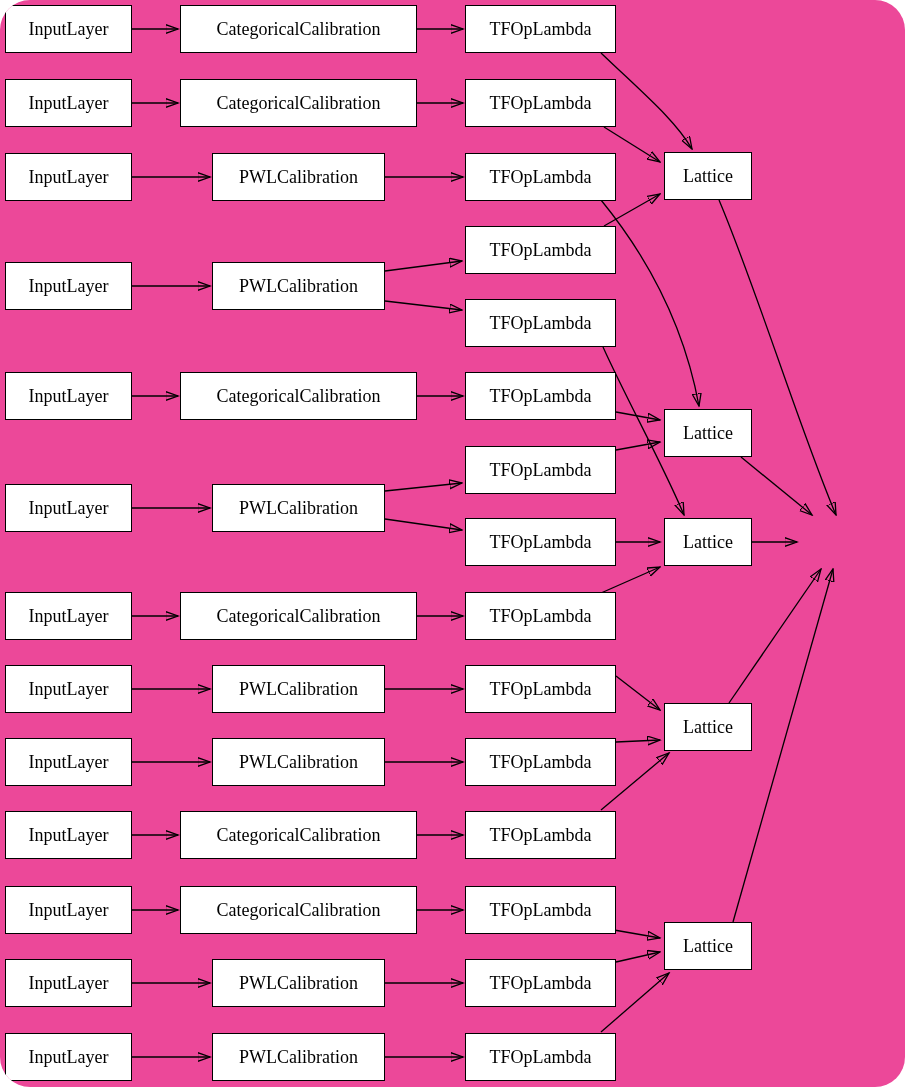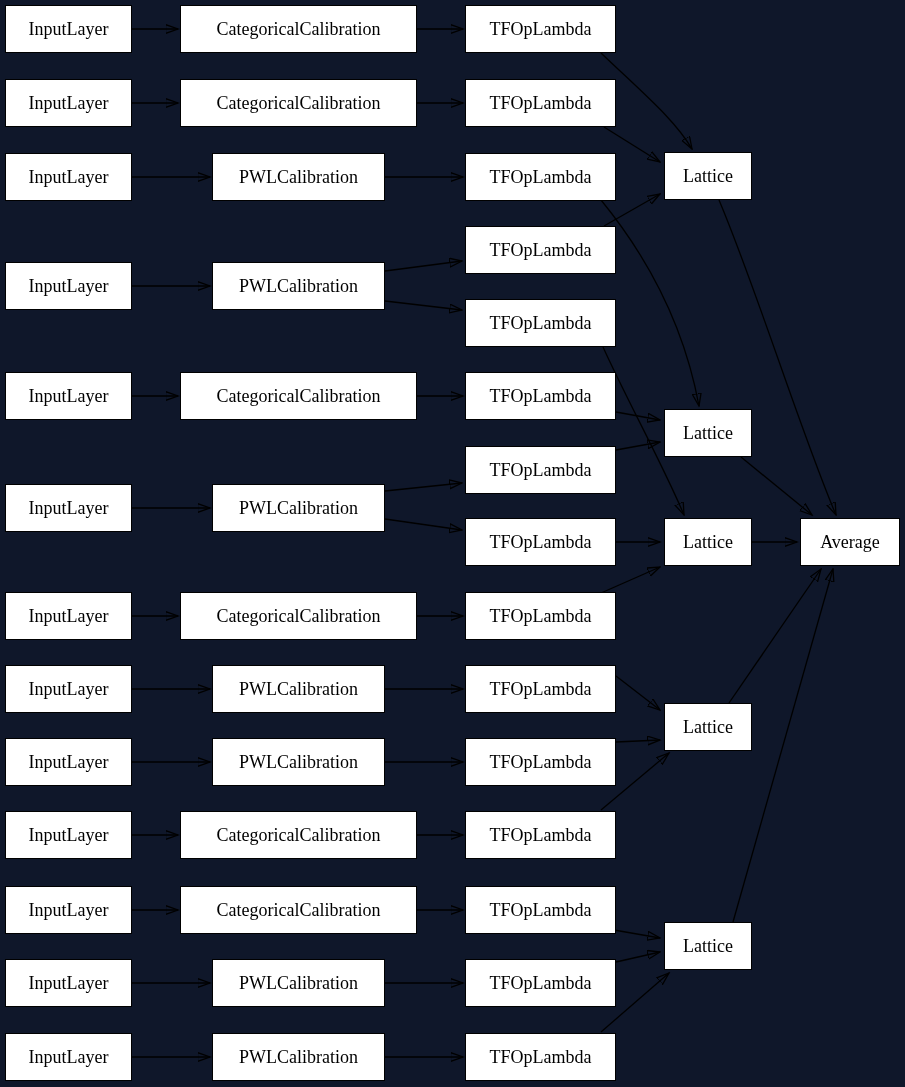--- a/index.html
+++ b/index.html
@@ -4,23 +4,24 @@
 <style>
   html, body {
     margin: 0;
     padding: 0;
     background: #ffffff;
   }
   #stage {
     position: relative;
     width: 905px;
     height: 1087px;
-    background: #0f172a;
+    background: #ec4899;
     font-family: "Liberation Serif", "DejaVu Serif", serif;
     overflow: hidden;
+    border-radius: 30px;
   }
   #edge-layer {
     position: absolute;
     left: 0;
     top: 0;
     width: 905px;
     height: 1087px;
     overflow: visible;
   }
   #edge-layer path {
@@ -234,16 +235,13 @@
     </div>
     <div class="node" style="left: 664px; top: 518px; width: 88px; height: 48px;">
       <span>Lattice</span>
     </div>
     <div class="node" style="left: 664px; top: 703px; width: 88px; height: 48px;">
       <span>Lattice</span>
     </div>
     <div class="node" style="left: 664px; top: 922px; width: 88px; height: 48px;">
       <span>Lattice</span>
     </div>
-    <div class="node" style="left: 800px; top: 518px; width: 100px; height: 48px;">
-      <span>Average</span>
-    </div>
   </div>
 
 </body></html>

